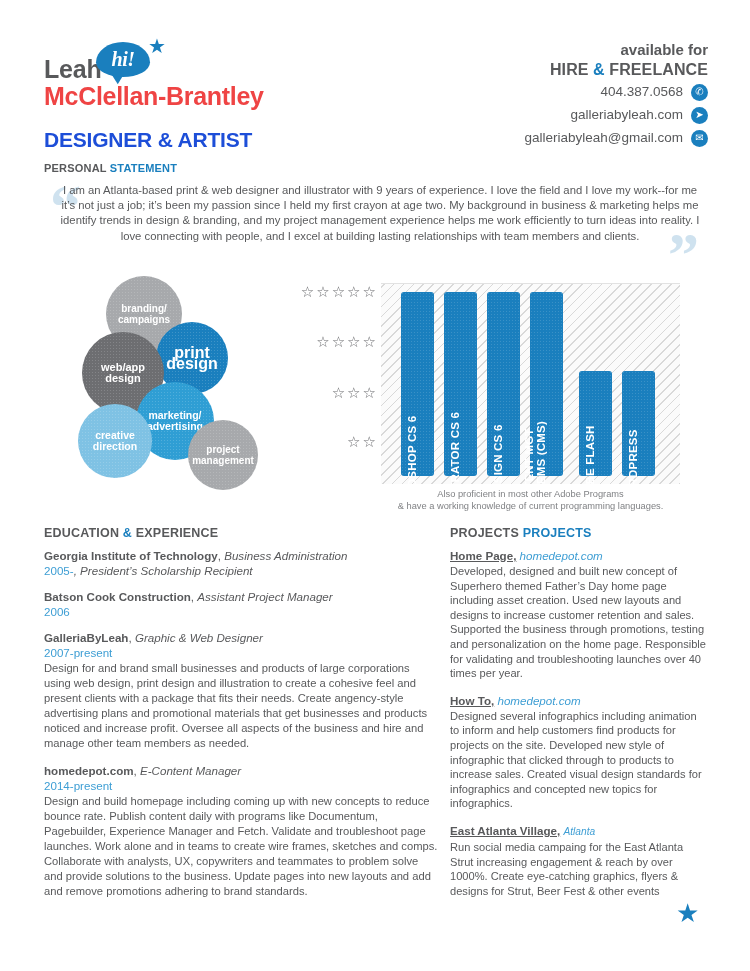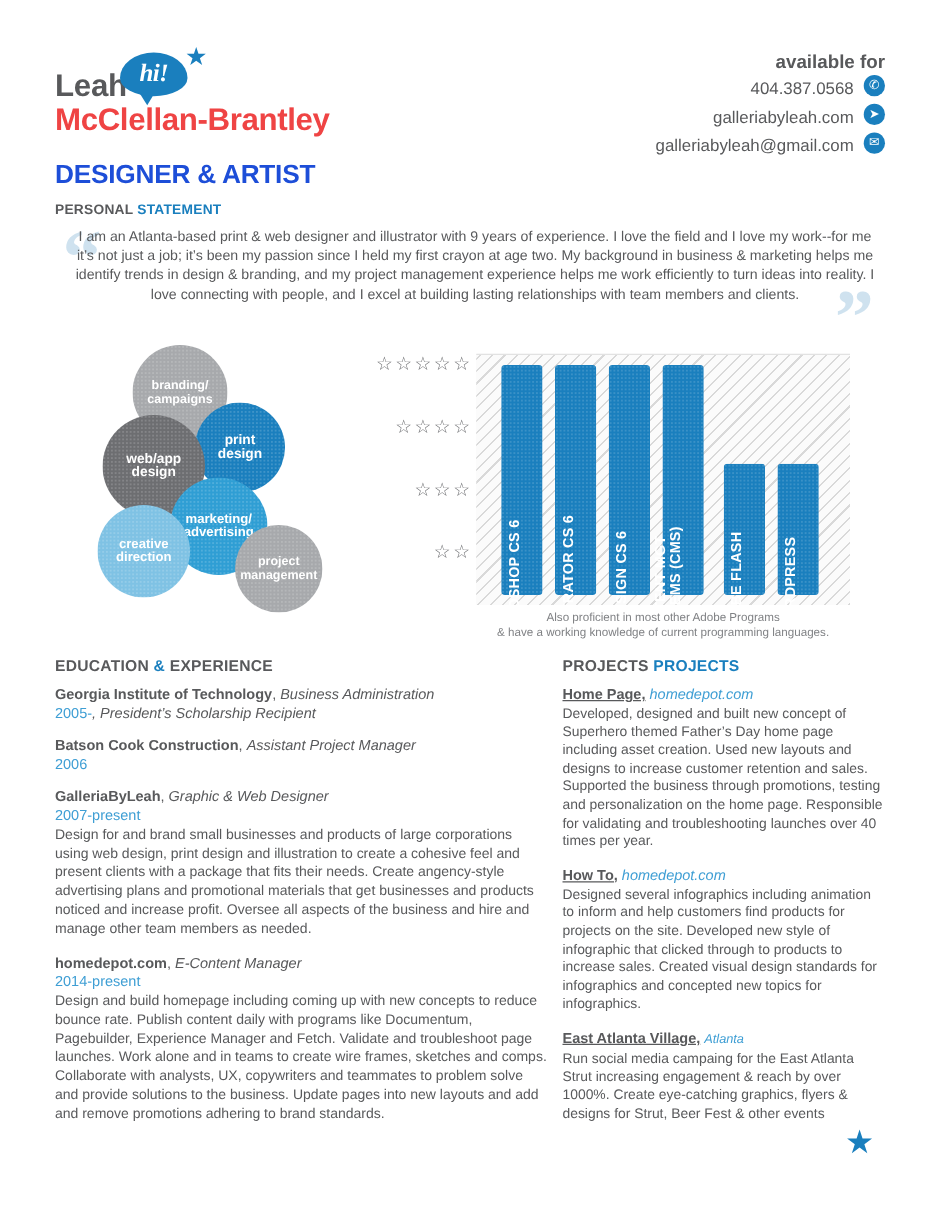--- a/index.html
+++ b/index.html
@@ -45,21 +45,21 @@
   .hi-star{
     position:absolute;left:148px;top:36px;color:#1a7fbe;font-size:20px;line-height:20px;
   }
 
   
   .contact{position:absolute;right:42px;top:40px;text-align:right;}
   .avail{font-size:15px;font-weight:bold;color:#58595b;line-height:19px;}
   .hirefree{font-size:16px;font-weight:bold;color:#58595b;line-height:21px;letter-spacing:0.1px;}
   .hirefree .amp{color:#1a7fbe;}
   .contact-row{
-    display:flex;align-items:flex-start;justify-content:flex-end;
+    display:flex;align-items:center;justify-content:flex-end;
     font-size:13.5px;color:#58595b;line-height:22px;margin-top:1px;
   }
   .contact-row .txt{margin-right:8px;}
   .cicon{
     width:17px;height:17px;border-radius:50%;background:#1a7fbe;
     display:inline-flex;align-items:center;justify-content:center;
     color:#fff;font-size:10px;line-height:10px;flex:none;
   }
 
   
@@ -172,20 +172,21 @@
     </div>
 
     <div class="hi-tail"></div>
     <div class="hi-bubble">
       <div class="hi-text">hi!</div>
     </div>
     <div class="hi-star">★</div>
 
     <div class="contact">
       <div class="avail">available for</div>
+      <div class="hirefree"><span>HIRE </span><span class="amp">&amp;</span><span> FREELANCE</span></div>
 
       <div class="contact-row">
         <span class="txt">404.387.0568</span>
         <span class="cicon">✆</span>
       </div>
       <div class="contact-row">
         <span class="txt">galleriabyleah.com</span>
         <span class="cicon">➤</span>
       </div>
       <div class="contact-row">
@@ -201,21 +202,21 @@
   <div id="ps-body">I am an Atlanta-based print &amp; web designer and illustrator with 9 years of experience. I love the field and I love my work--for me it’s not just a job; it’s been my passion since I held my first crayon at age two. My background in business &amp; marketing helps me identify trends in design &amp; branding, and my project management experience helps me work efficiently to turn ideas into reality. I love connecting with people, and I excel at building lasting relationships with team members and clients.</div>
   <div class="quote-close">”</div>
 
   <div id="bubbles">
       <div class="bub" style="left: 28px; top: 0px; width: 76px; height: 76px; background: radial-gradient(rgba(255, 255, 255, 0.16) 0.6px, transparent 0.7px) 0% 0% / 3px 3px rgb(167, 169, 172); font-size: 10px; z-index: 1;">
         <div>
           <span>branding/</span>
           <span>campaigns</span>
         </div>
       </div>
-      <div class="bub" style="left: 78px; top: 46px; width: 72px; height: 72px; background: radial-gradient(rgba(255, 255, 255, 0.16) 0.6px, transparent 0.7px) 0% 0% / 3px 3px rgb(26, 127, 190); font-size: 11px; z-index: 2;">
+      <div class="bub" style="left: 78px; top: 46px; width: 72px; height: 72px; background: radial-gradient(rgba(255, 255, 255, 0.16) 0.6px, transparent 0.7px) 0% 0% / 3px 3px rgb(26, 127, 190); font-size: 16px; z-index: 2;">
         <div>
           <span>print</span>
           <span>design</span>
         </div>
       </div>
       <div class="bub" style="left: 4px; top: 56px; width: 82px; height: 82px; background: radial-gradient(rgba(255, 255, 255, 0.16) 0.6px, transparent 0.7px) 0% 0% / 3px 3px rgb(109, 110, 113); font-size: 11px; z-index: 3;">
         <div>
           <span>web/app</span>
           <span>design</span>
         </div>

